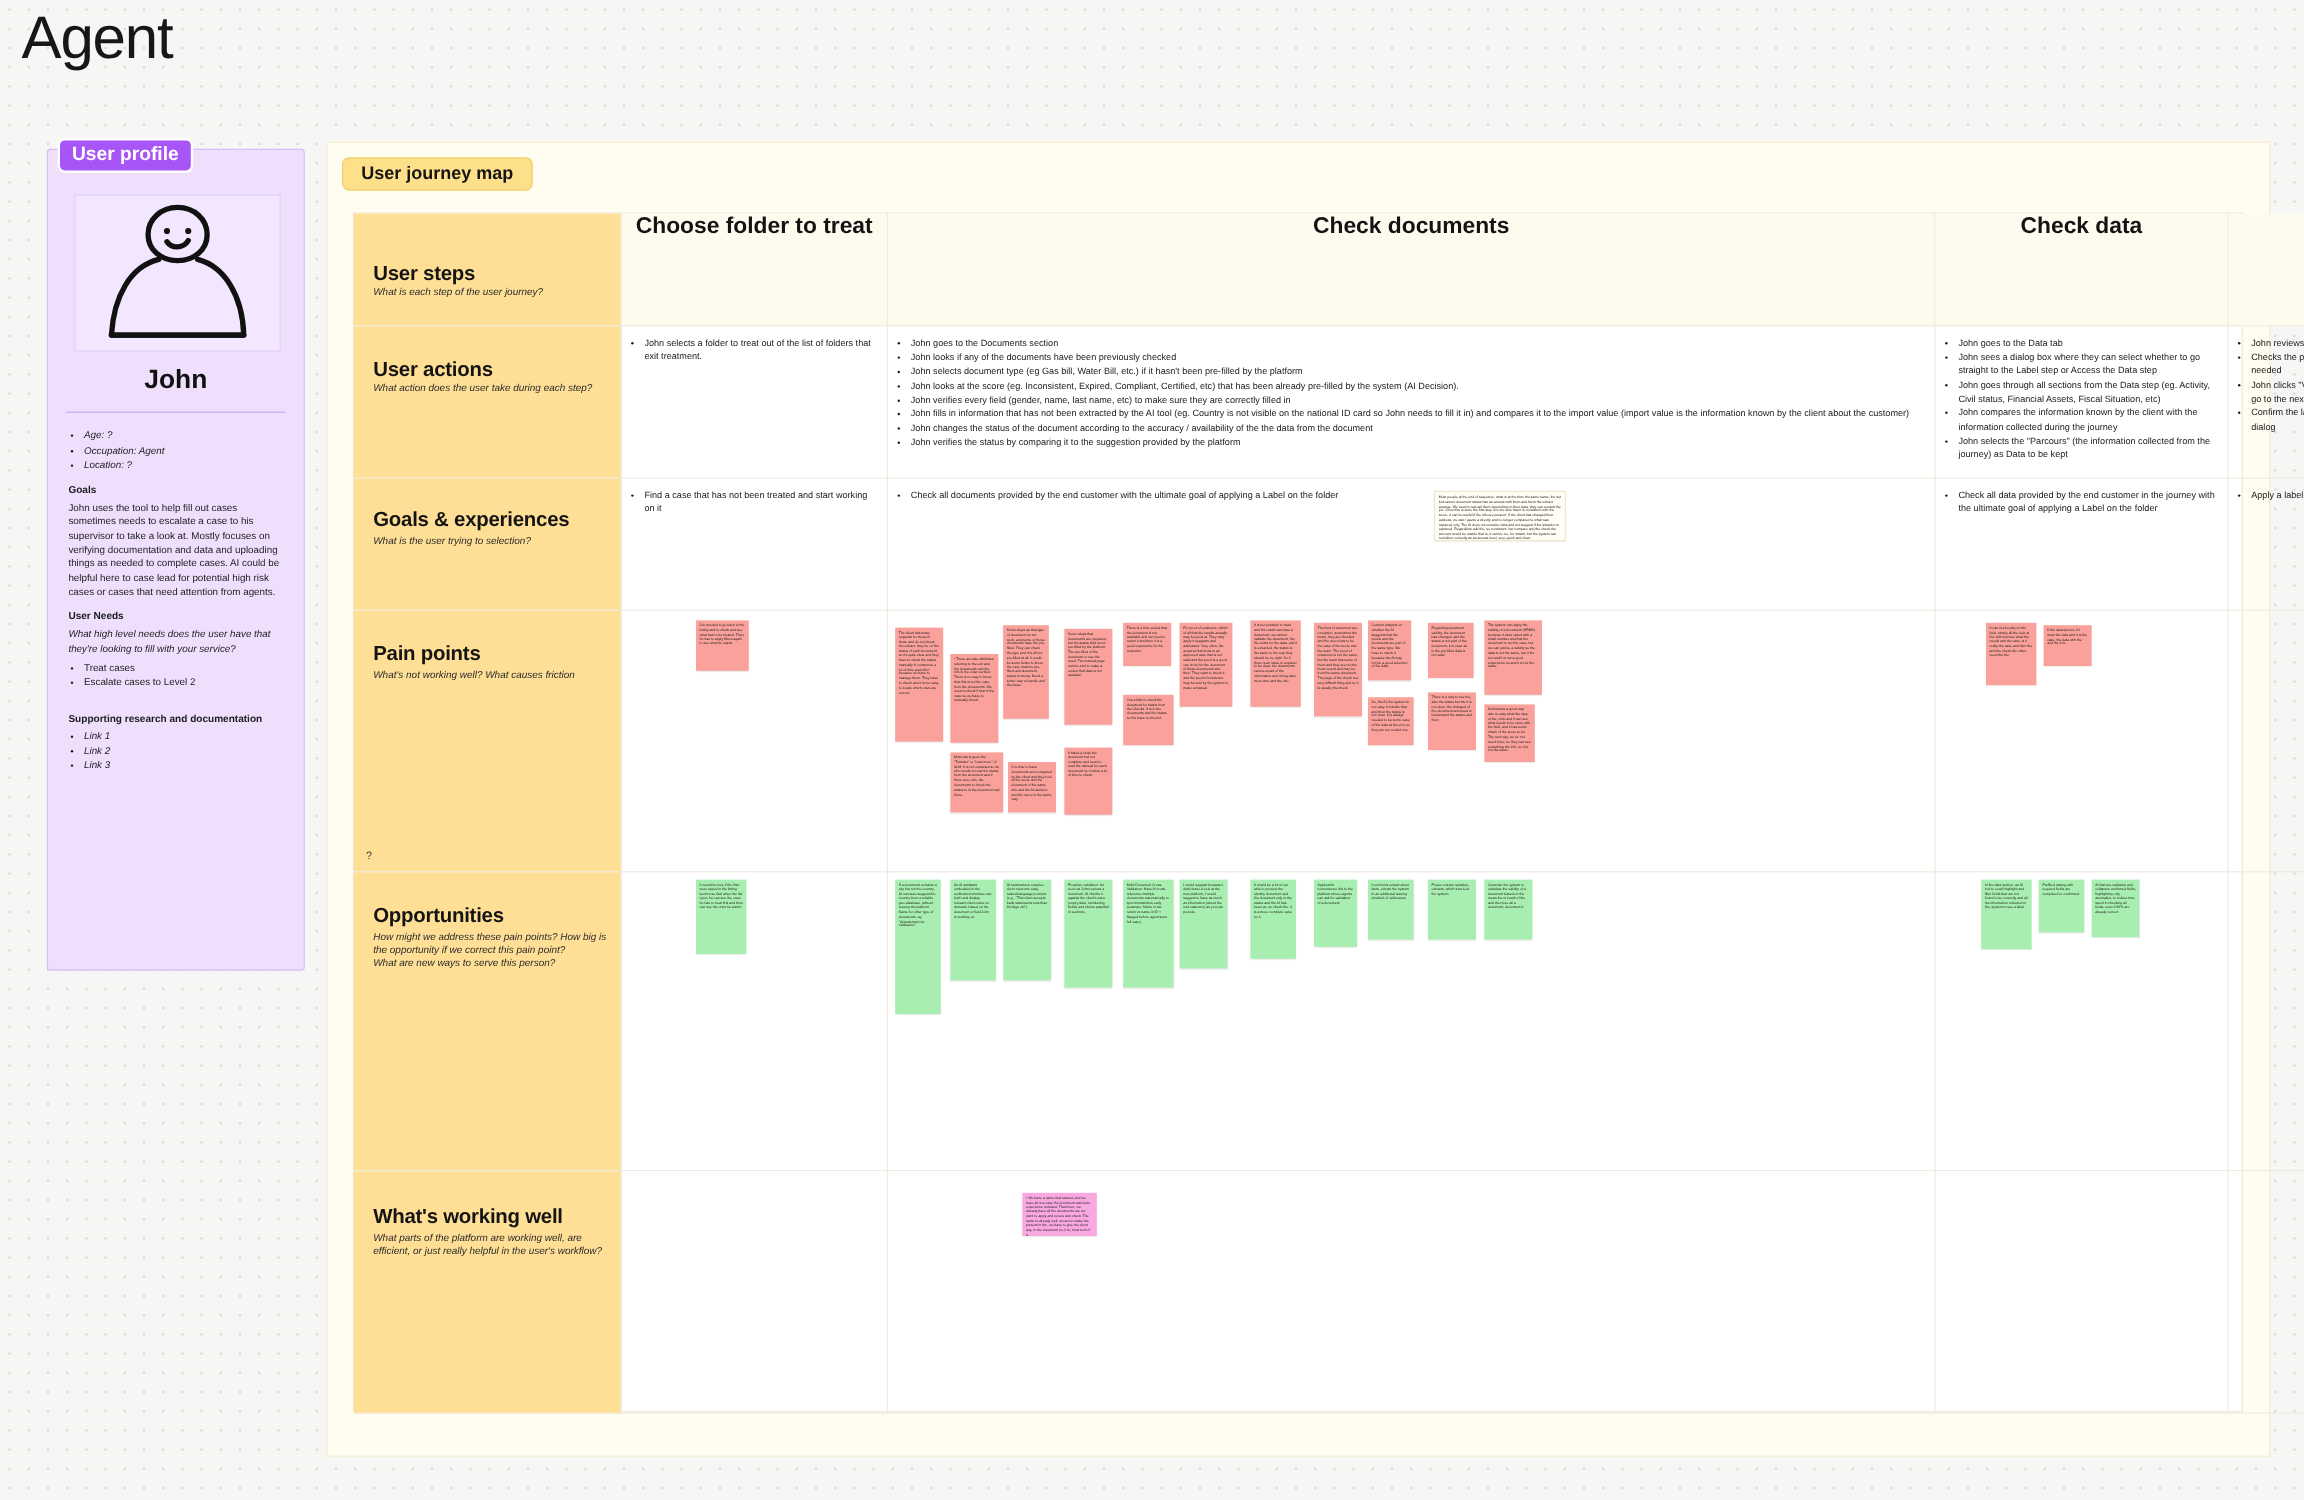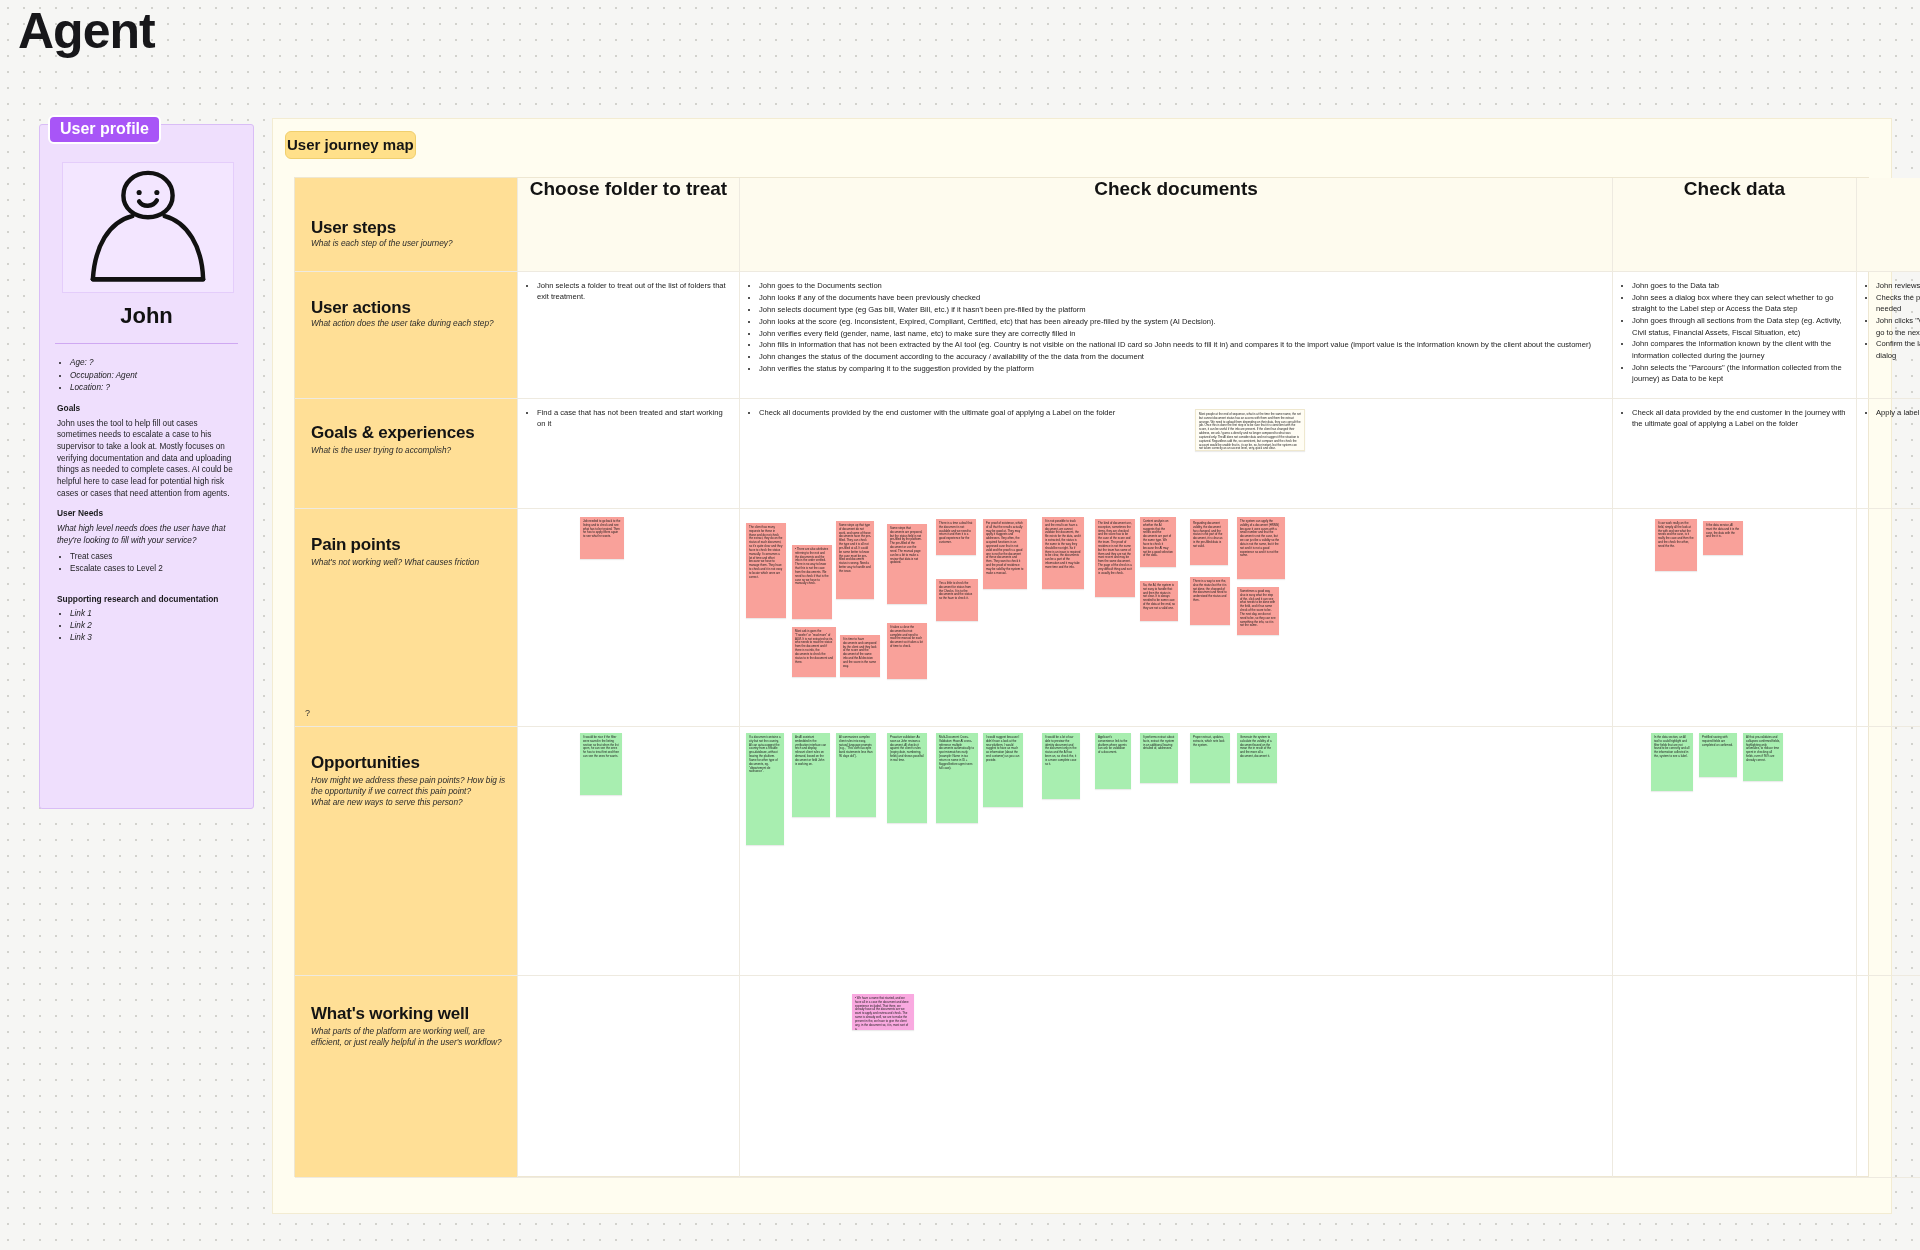--- a/index.html
+++ b/index.html
@@ -11,21 +11,21 @@
   }
   #canvas {
     position: relative; width: 1920px; height: 1250px;
     background-color: #f6f6f4;
     background-image: radial-gradient(circle, #d2d2cd 1px, transparent 1.2px);
     background-size: 16px 16px;
   }
   
   .board-title {
     position: absolute; left: 18px; top: 2px;
-    font-size: 50px; font-weight: 700; letter-spacing: -1px;
+    font-size: 50px; font-weight: 400; letter-spacing: -1px;
     color: #17171a;
   }
   
   .profile-card {
     position: absolute; left: 39px; top: 124px;
     width: 215px; height: 685px;
     background: #efdffd; border: 1px solid #d9bdf6;
     border-radius: 3px;
   }
   .profile-tag {
@@ -67,21 +67,21 @@
   
   .journey-board {
     position: absolute; left: 272px; top: 118px;
     width: 1620px; height: 1096px;
     background: #fffdf0; border: 1px solid #f3ecd2;
   }
   .journey-tag {
     position: absolute; left: 12px; top: 12px;
     background: #ffe08a; color: #151515;
     font-size: 15px; font-weight: 600;
-    padding: 4px 1px 5px; border-radius: 6px;
+    padding: 4px 15px 5px; border-radius: 6px;
     border: 1px solid #f0cf6e;
   }
   .grid {
     position: absolute; left: 21px; top: 58px;
     width: 1575px; height: 1000px;
     display: grid;
     grid-template-columns: 223px 222px 873px 244px 241px;
     grid-template-rows: 94px 127px 110px 218px 249px 202px;
     background: #ffffff;
     border: 1px solid #eee7d2;
@@ -223,21 +223,21 @@
         <ul>
           <li>John reviews the status of documents</li>
           <li>Checks the pre-filled label of the folder and changes it if needed</li>
           <li>John clicks "Validate and move back to the list" or "Validate and go to the next folder"</li>
           <li>Confirm the labelling by clicking "Confirm" in the confirmation dialog</li>
         </ul>
       </div>
 
       <div class="cell rowlabel">
         <div class="rl-title" style="top:24px">Goals &amp; experiences</div>
-        <div class="rl-sub" style="top:46px">What is the user trying to accomplish?</div>
+        <div class="rl-sub" style="top:46px">What is the user trying to selection?</div>
       </div>
       <div class="cell bullets">
         <ul>
             <li>Find a case that has not been treated and start working on it</li>
           </ul>
       </div>
       <div class="cell bullets" id="goalsDocCell">
         <ul>
             <li>Check all documents provided by the end customer with the ultimate goal of applying a Label on the folder</li>
           </ul>

